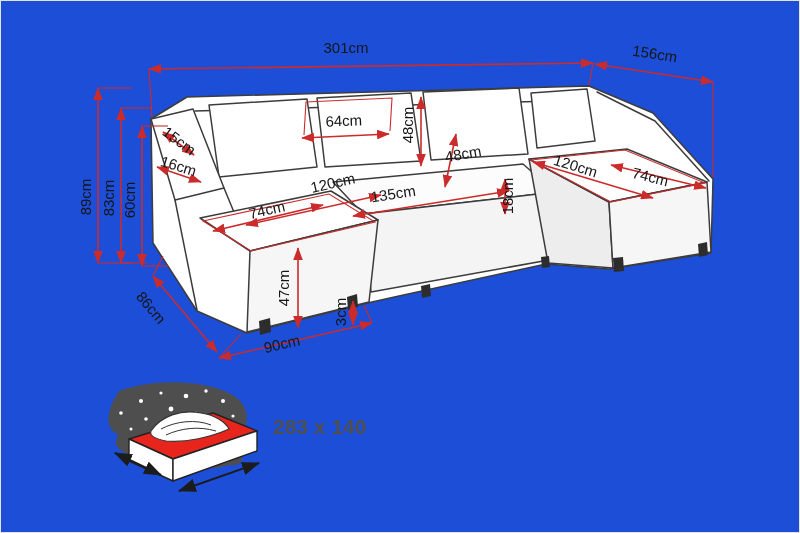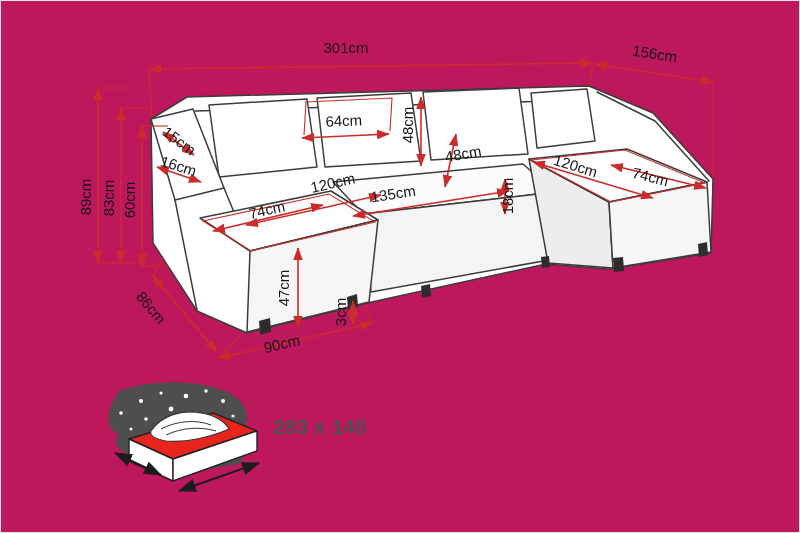--- a/index.html
+++ b/index.html
@@ -1,17 +1,17 @@
 <!DOCTYPE html>
 <html><head>
 <meta charset="utf-8">
 <style>
   html,body{margin:0;padding:0;background:#fff;}
   .canvas{
-    position:relative;width:800px;height:533px;background:#be185d;
+    position:relative;width:800px;height:533px;background:#1d4ed8;
     border:1px solid #e4e4e4;box-sizing:border-box;overflow:hidden;
     font-family:"Liberation Sans",sans-serif;
   }
   svg{display:block;}
   .sofa-stroke{stroke:#3c3c3c;stroke-width:1.5;stroke-linejoin:round;stroke-linecap:round;}
   .dim{stroke:#cc2b2b;stroke-width:1.6;fill:none;}
   .dim-thin{stroke:#cc2b2b;stroke-width:1.1;fill:none;}
   .dim-label{font-size:15px;fill:#161616;text-anchor:middle;font-weight:400;}
   .bed-label{font-size:21px;fill:#4f4f4f;font-weight:bold;text-anchor:start;}
 </style>

